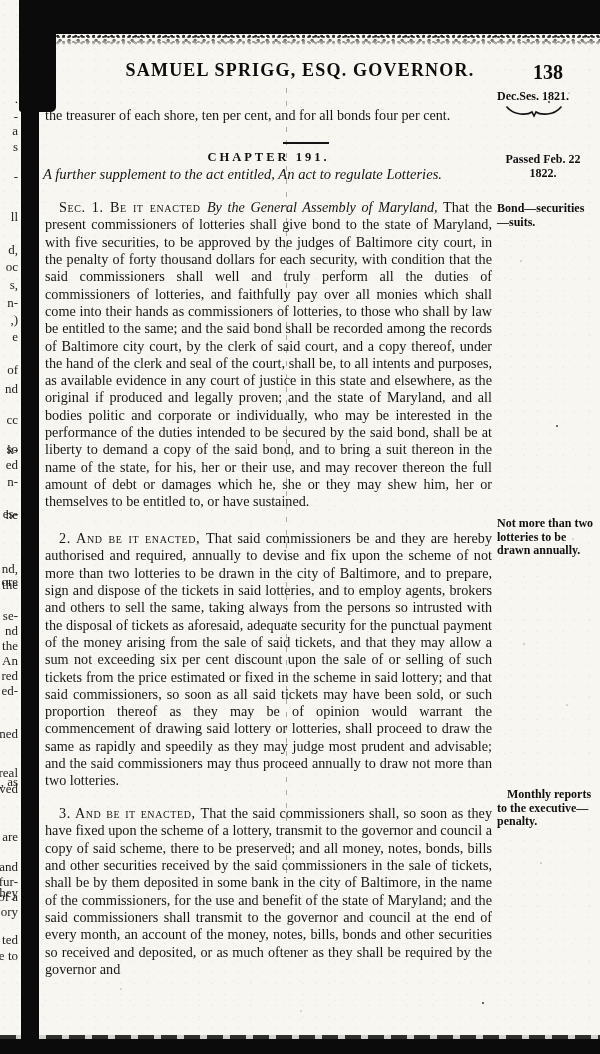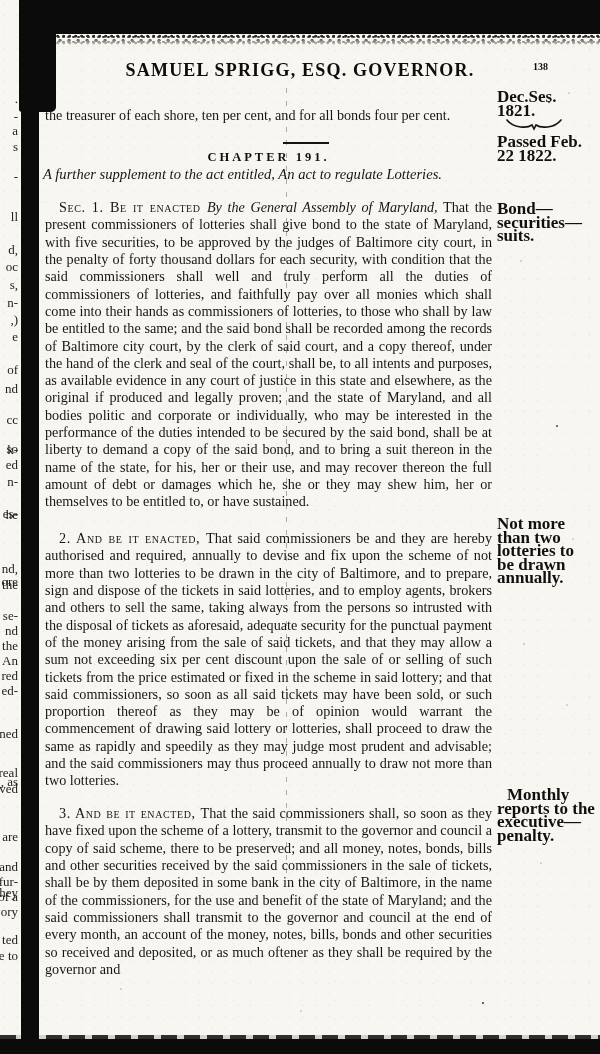--- a/index.html
+++ b/index.html
@@ -34,38 +34,38 @@
     background:repeating-linear-gradient(180deg, rgba(45,45,45,.38) 0 5px, transparent 5px 13px);}
   
   #speckles{left:0;top:0;width:2px;height:2px;border-radius:50%;background:transparent;
     box-shadow:548px 101px 0 0 #3a3a3a, 568px 92px 0 -.5px #444, 520px 260px 0 -.5px #3c3c3c,
       556px 425px 0 0 #454545, 523px 643px 0 -.5px #3a3a3a, 566px 704px 0 -.5px #444,
       540px 862px 0 -.5px #3c3c3c, 482px 1002px 0 0 #333, 300px 1010px 0 -.5px #444,
       120px 988px 0 -.5px #3a3a3a, 572px 538px 0 -.5px #484848, 96px 242px 0 -.5px #404040;}
   
   #header-title{left:70px;top:60px;width:460px;text-align:center;
     font-size:18px;font-weight:700;letter-spacing:1.2px;color:#0d0d0d;white-space:nowrap;}
-  #page-number{left:533px;top:61px;font-size:10px;font-weight:700;color:#0d0d0d;}
+  #page-number{left:533px;top:61px;font-size:20px;font-weight:700;color:#0d0d0d;}
   .body-par{left:45px;width:447px;text-align:justify;font-size:14.2px;line-height:17.3px;}
   #intro{top:93px;}
   .sec{text-indent:14px;}
   #sec1{top:185px;}
   #sec2{top:516px;}
   #sec3{top:791px;}
   .lead{font-variant:small-caps;letter-spacing:.6px;}
   .ital{font-style:italic;}
   #rule{left:283px;top:142px;width:46px;height:2px;background:#141414;}
   #chapter-heading{left:45px;top:150px;width:447px;text-align:center;
     font-size:12.5px;font-weight:600;letter-spacing:3px;color:#111;}
   #chapter-title{left:43px;top:166px;width:452px;font-style:italic;font-size:14.6px;white-space:nowrap;}
   
-  .note{position:absolute;left:497px;width:98px;font-size:17px;line-height:13.5px;
+  .note{position:absolute;left:497px;width:98px;font-size:12px;line-height:13.5px;
     font-weight:700;color:#101010;}
   #note-session{top:90px;}
-  #note-passed{top:135px;width:92px;text-align:left;}
+  #note-passed{top:153px;width:92px;text-align:center;}
   #note-bond{top:202px;}
   #note-two{top:517px;}
   #note-monthly{top:788px;text-indent:10px;}
   #underbrace{display:block;margin:2px 0 0 8px;}
 </style>
 </head>
 <body>
 
 <div id="scan">
 

